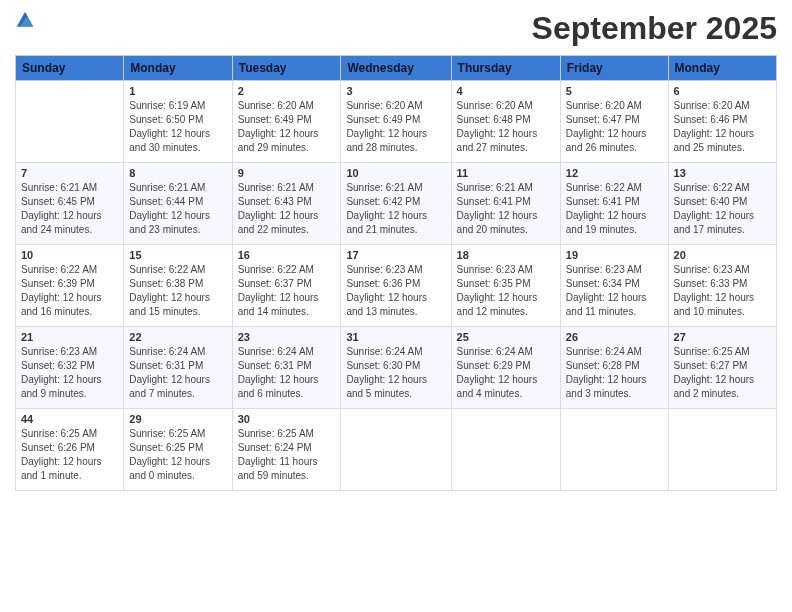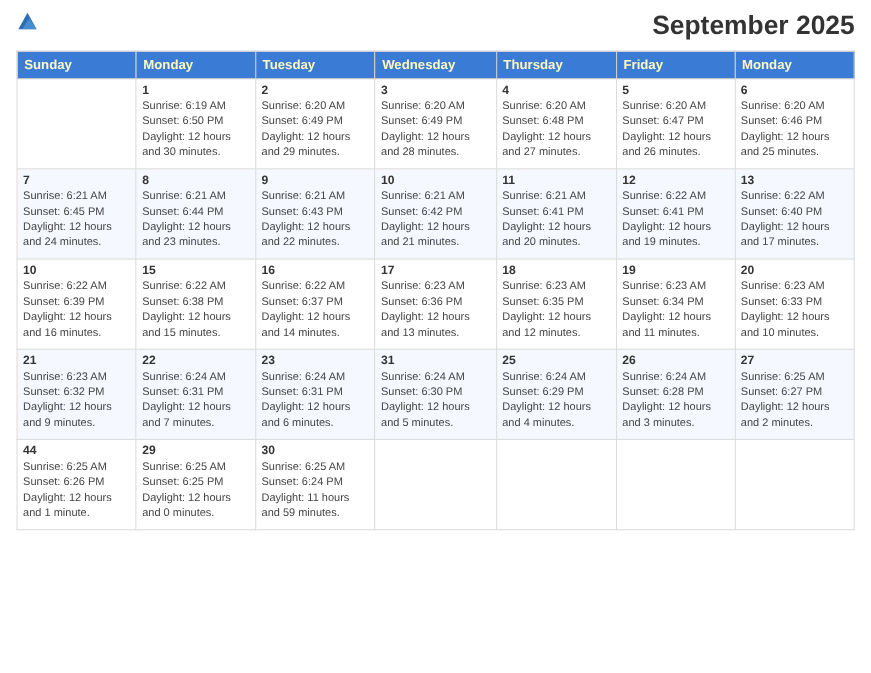--- a/index.html
+++ b/index.html
@@ -38,36 +38,36 @@
       color: #2d6db5;
     }
     .logo-icon {
       width: 20px;
       height: 20px;
     }
     .title-section {
       text-align: right;
     }
     .month-year {
-      font-size: 24px;
+      font-size: 32px;
       font-weight: bold;
       color: #333;
     }
     .location {
       font-size: 14px;
       color: #555;
     }
     .calendar {
       width: 100%;
       border-collapse: collapse;
       font-size: 10px;
     }
     .calendar th {
       background-color: #3a7bd5;
-      color: #fef9c3;
+      color: #0f172a;
       text-align: left;
       padding: 5px 6px;
       font-size: 12px;
       border: 1px solid #ccc;
       margin-left: 12px;
     }
     .calendar td {
       border: 1px solid #ddd;
       vertical-align: top;
       padding: 4px 5px;

